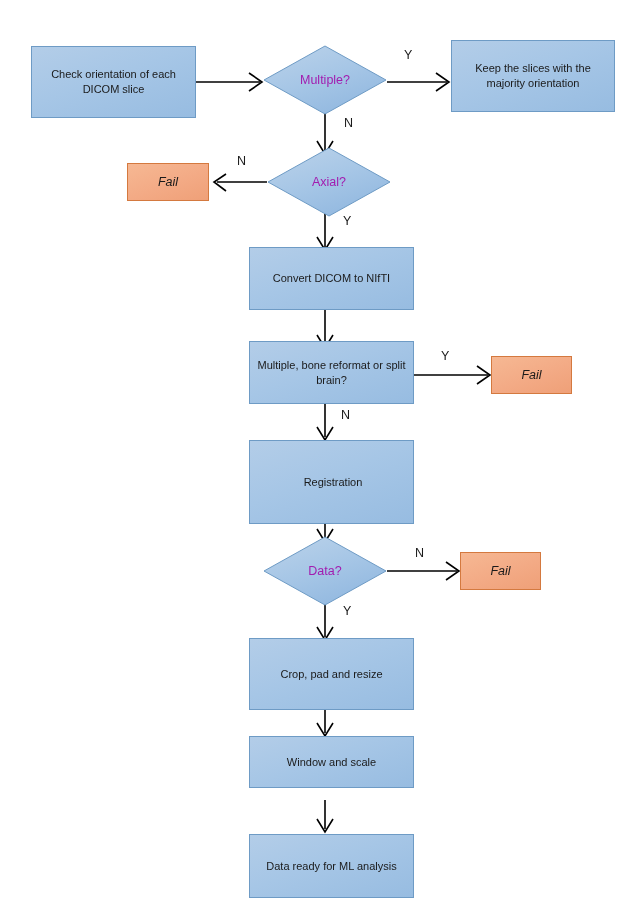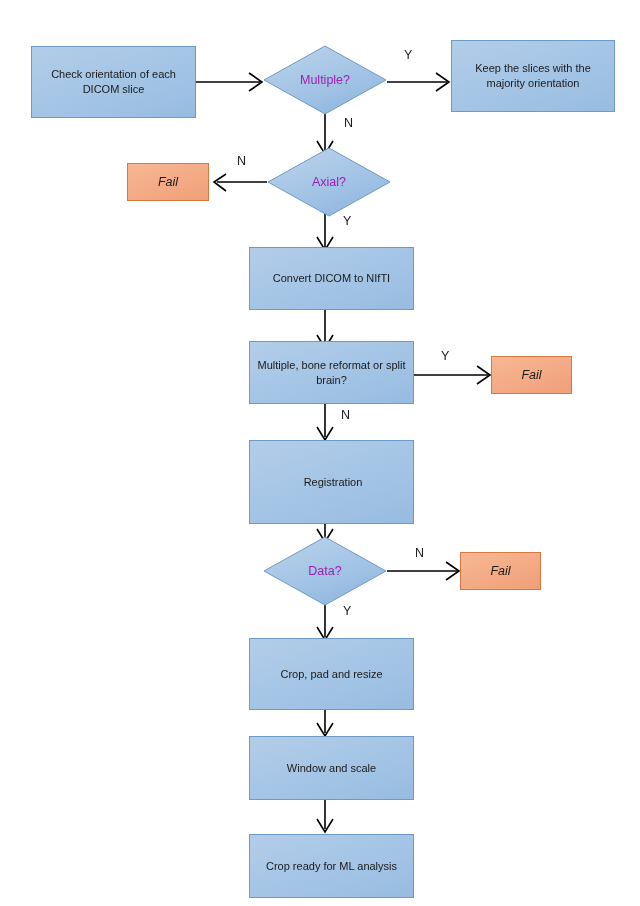--- a/index.html
+++ b/index.html
@@ -165,17 +165,17 @@
       </defs>
       <polygon points="62,1 123,35 62,69 1,35" fill="url(#gd3)" stroke="#6e9bc5" stroke-width="1"></polygon>
     </svg>
     <span class="dlabel">Data?</span>
   </div>
 
   <div class="node fail" style="left:460px;top:552px;width:81px;height:38px;">Fail</div>
 
   <div class="node proc" style="left:249px;top:638px;width:165px;height:72px;">Crop, pad and resize</div>
 
-  <div class="node proc" style="left:249px;top:736px;width:165px;height:64px;">Window and scale</div>
+  <div class="node proc" style="left:249px;top:736px;width:165px;height:52px;">Window and scale</div>
 
-  <div class="node proc" style="left:249px;top:834px;width:165px;height:64px;">Crop ready for ML analysis</div>
+  <div class="node proc" style="left:249px;top:834px;width:165px;height:64px;">Data ready for ML analysis</div>
 
 </div>
 
 </body></html>

